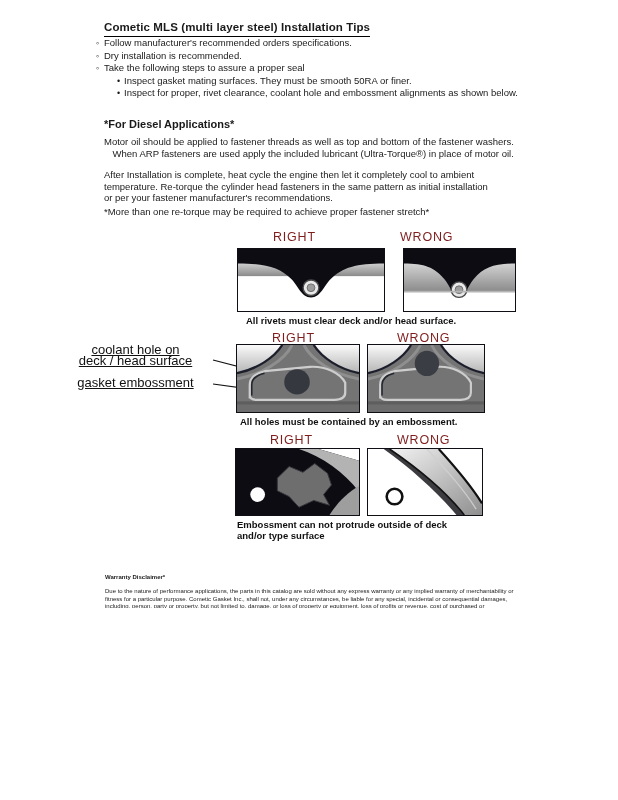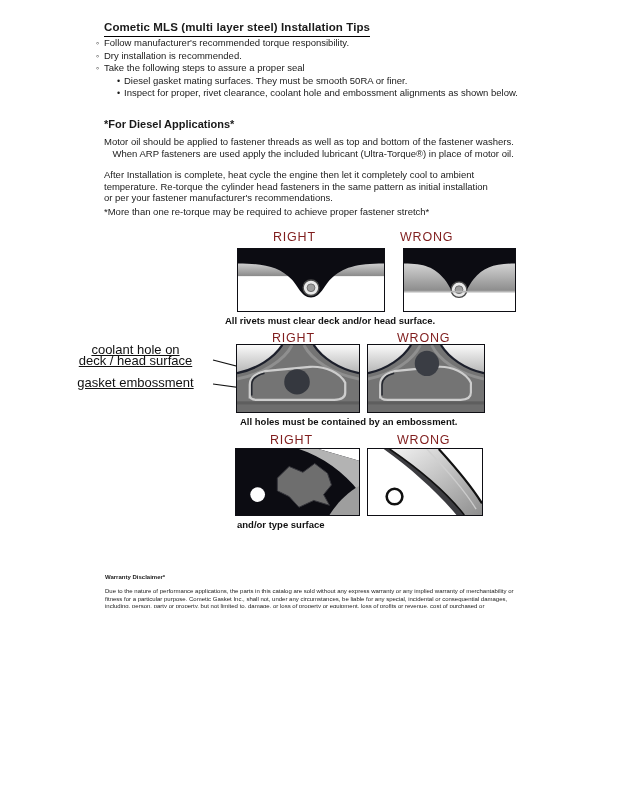--- a/index.html
+++ b/index.html
@@ -41,33 +41,33 @@
 </head>
 <body>
 
 <div class="page">
 
   <div class="doc-title">Cometic MLS (multi layer steel) Installation Tips</div>
 
   <div class="bullets">
     <div class="bullet-row">
       <span class="marker">◦</span>
-      <span>Follow manufacturer's recommended torque responsibility.</span>
+      <span>Follow manufacturer's recommended orders specifications.</span>
     </div>
     <div class="bullet-row">
       <span class="marker">◦</span>
       <span>Dry installation is recommended.</span>
     </div>
     <div class="bullet-row">
       <span class="marker">◦</span>
       <span>Take the following steps to assure a proper seal</span>
     </div>
     <div class="bullet-row sub">
       <span class="marker">•</span>
-      <span>Diesel gasket mating surfaces.  They must be smooth 50RA or finer.</span>
+      <span>Inspect gasket mating surfaces.  They must be smooth 50RA or finer.</span>
     </div>
     <div class="bullet-row sub">
       <span class="marker">•</span>
       <span>Inspect for proper, rivet clearance, coolant hole and embossment alignments as shown below.</span>
     </div>
   </div>
 
   <div class="diesel-heading">*For Diesel Applications*</div>
   <div class="para" id="para1">
       <div>Motor oil should be applied to fastener threads as well as top and bottom of the fastener washers.</div>
@@ -103,21 +103,21 @@
     <svg viewBox="0 0 113 64" preserveAspectRatio="none">
       <rect width="113" height="64" fill="#ffffff"></rect>
       <rect y="13" width="113" height="31" fill="url(#deckgrad)"></rect>
       <path d="M0,0 H113 V15 C92,15 81,19 71,31 C65,38 62,50 56,50 C50,50 47,38 41,31 C31,19 21,15 0,15 Z" fill="#0c0c12"></path>
       <circle cx="56" cy="42" r="8" fill="#e9e9e9" stroke="#4a4a4a" stroke-width="1.4"></circle>
       <circle cx="56" cy="42" r="4" fill="#9c9c9c" stroke="#5c5c5c" stroke-width="0.8"></circle>
       <line x1="0" y1="44" x2="113" y2="44" stroke="#b5b5b5" stroke-width="1.6"></line>
     </svg>
   </div>
 
-  <div class="caption" style="left:225px;top:315px;">All rivets must clear deck and/or head surface.</div>
+  <div class="caption" style="left:246px;top:315px;">All rivets must clear deck and/or head surface.</div>
 
   <div class="dg-label" style="left:272px;top:331px;">RIGHT</div>
   <div class="dg-label" style="left:397px;top:331px;">WRONG</div>
 
   <div class="annotation" id="ann-coolant">
       <div>coolant hole on</div>
       <div>deck / head surface</div>
     </div>
   <div class="annotation" id="ann-emboss">gasket embossment</div>
 
@@ -194,20 +194,21 @@
       <path d="M22,0 L72,0 C90,20 105,38 116,56 L116,68 L98,68 C78,42 48,18 22,0 Z" fill="url(#bandgrad)"></path>
       <path d="M22,0 C48,18 78,42 98,68 L90,68 C72,46 44,20 16,0 Z" fill="#3c3c40"></path>
       <path d="M72,0 C90,20 105,38 116,56" stroke="#111" stroke-width="2.2" fill="none"></path>
       <path d="M22,0 C48,18 78,42 98,68" stroke="#111" stroke-width="1.6" fill="none"></path>
       <path d="M60,0 C80,22 98,42 110,62" stroke="#cfcfcf" stroke-width="1.4" fill="none" opacity=".9"></path>
       <circle cx="27" cy="49" r="8" fill="#ffffff" stroke="#101010" stroke-width="2.6"></circle>
     </svg>
   </div>
 
   <div class="caption" style="left:237px;top:519px;">
+      <div>Embossment can not protrude outside of deck</div>
       <div>and/or type surface</div>
     </div>
 
   <div class="fine-print">
       <div class="fp bold">Warranty Disclaimer*</div>
       <div class="fp gap">Due to the nature of performance applications, the parts in this catalog are sold without any express warranty or any implied warranty of merchantability or fitness for a particular purpose.  Cometic Gasket Inc., shall not, under any circumstances, be liable for any special, incidental or consequential damages, including, person, party or property, but not limited to, damage, or loss of property or equipment, loss of profits or revenue, cost of purchased or replacement goods, or claims of customers of the purchase, which may arise and/or result from sale, installation or use of these parts.  Installation of these parts could adversely affect the motor manufacturers warranty coverage.</div>
       <div class="fp gap">VENUE-The agreed upon venue, in the event of dispute whatsoever between the parties, whether instituted by either party, including, but not limited to, contract terms, payment terms, delivery, type, defects, sufficiency of product, shall be the Court of Common Pleas, Lake County, Ohio or the Painesville Municipal Court, Lake County, Ohio, depending on the amount in controversy.</div>
       <div class="fp">This agreement shall be governed by and construed under the laws of the State of Ohio.</div>
       <div class="fp gap">All prices and terms are subject to change without notice.</div>
       <div class="fp gap">Terms COD- Secured with a completed dealer/jobber application on File, COD-Company check with a current credit card number on file.  Open accounts may be established by well rated firms.  A credit application is available upon request.  Open accounts are due payable Net 30 days from date of invoice.  No statement will be sent.  If an account becomes 60 or more days past due, it is subject to being placed on credit hold.  No orders will be shipped or new orders accepted until past due balance is paid.  If an account becomes 90 or more days past due, it is subject to being placed for collections.  All costs of collection are the responsibility of the customer, including attorney fees, court costs, and other expenses of litigation.</div>

